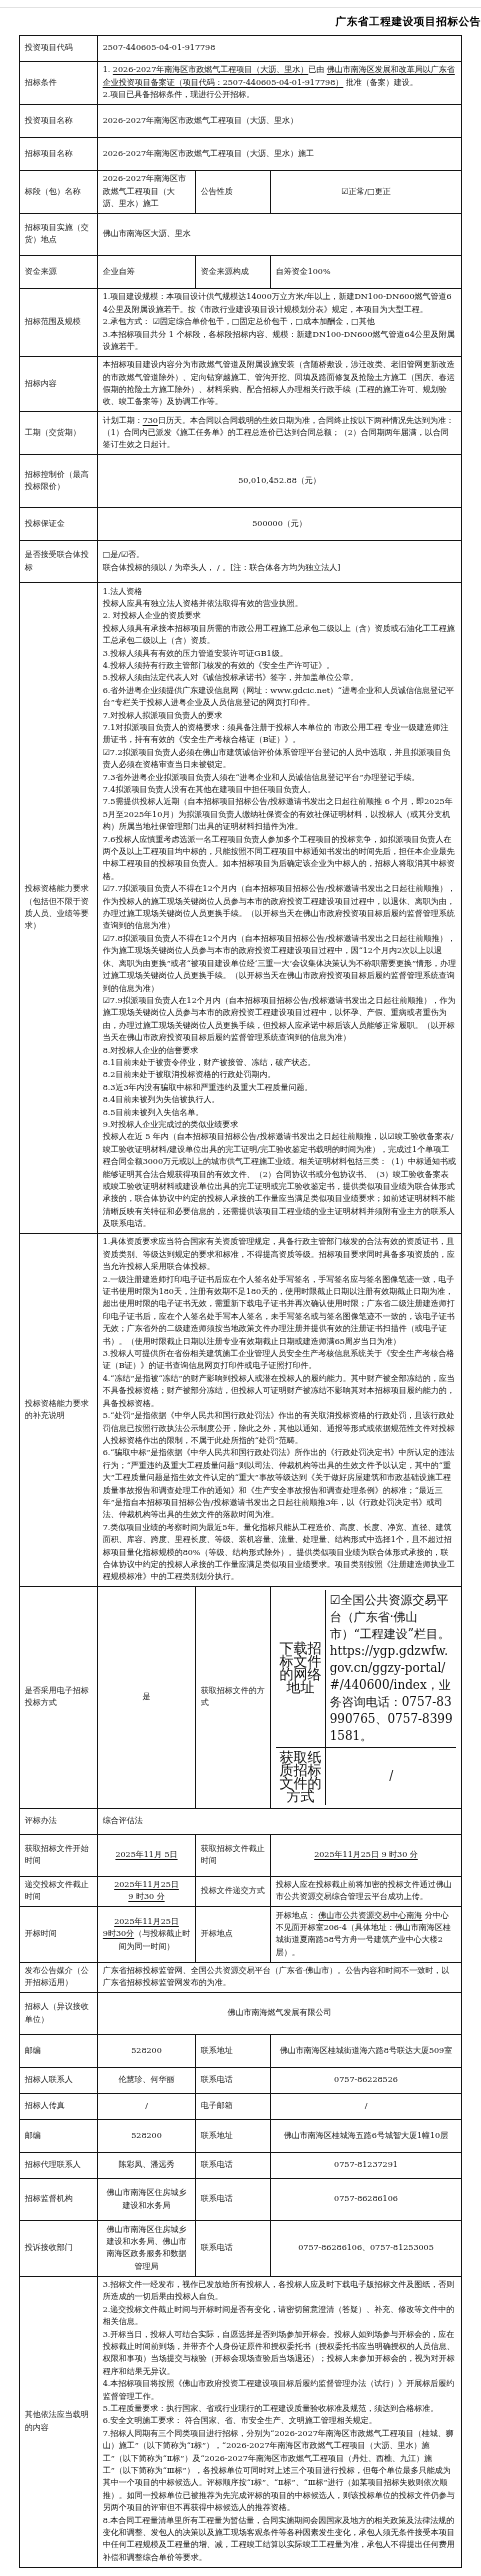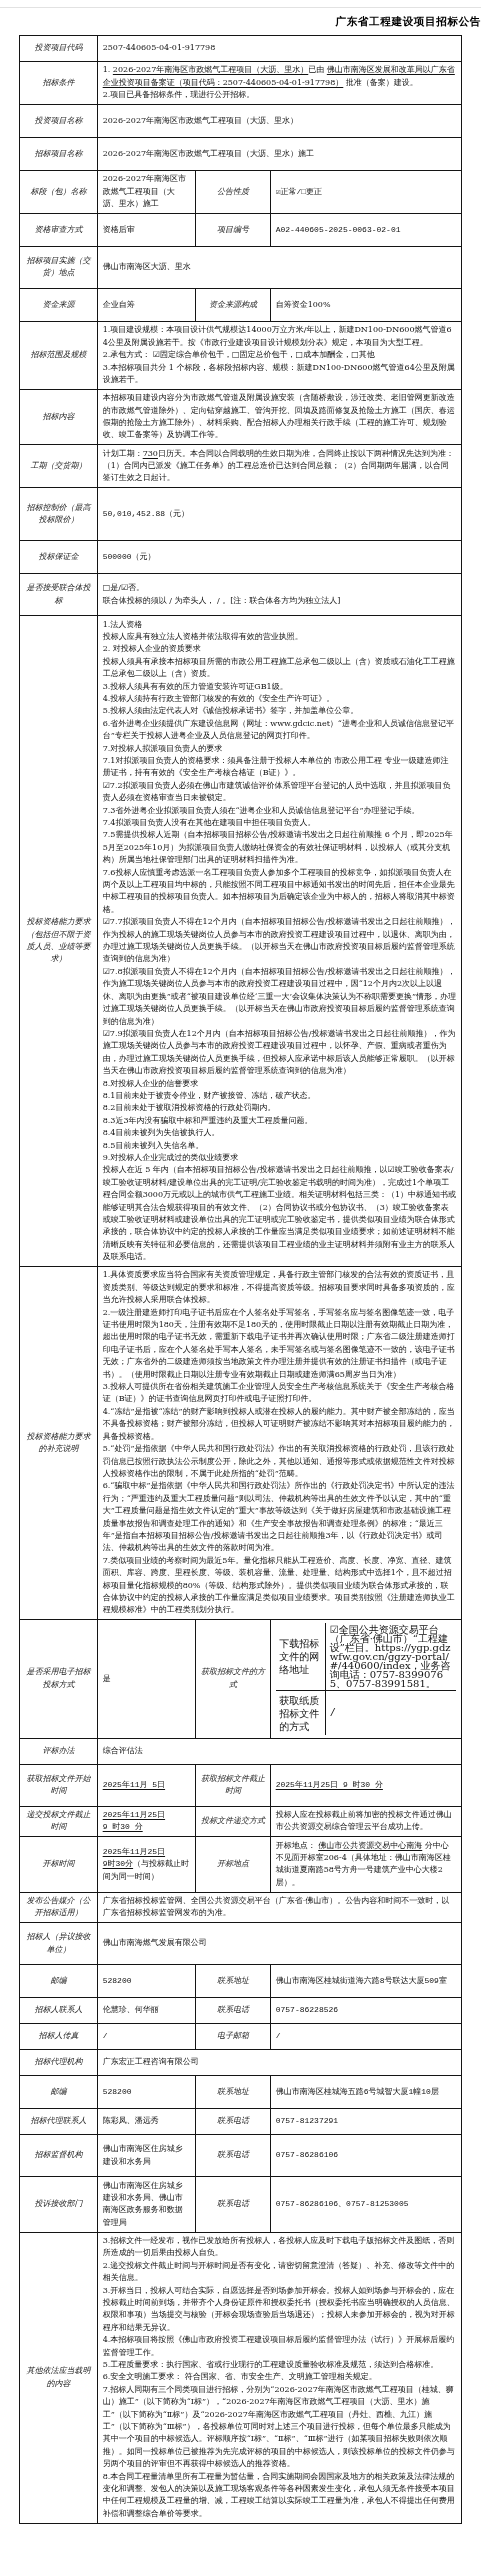--- a/index.html
+++ b/index.html
@@ -32,39 +32,38 @@
   table.doc td{
     border:0.9px solid #141414;
     padding:2.4px 4.7px;
     font-size:8px;
     line-height:12.4px;
     vertical-align:middle;
     word-break:break-all;
     overflow-wrap:break-word;
   }
   td.lab{
-    text-align:center;
+    text-align:left;
     font-size:8.6px;
     padding:2.4px 1.8px;
     line-height:14px;
     color:#222;
-    font-style:italic;
-  }
-  .c{font-family:Liberation Mono, monospace;}
+  }
+  .c{text-align:center;}
   .l{text-align:left;}
   .para{text-align:left;}
   .u{text-decoration:underline;text-underline-offset:1.8px;}
   .airy{line-height:22.4px;}
   .tight .para{line-height:12.4px;}
   
   td.nopad{padding:0;}
   table.inner{border-collapse:collapse;width:100%;height:100%;table-layout:fixed;}
-  table.inner td{border:none;padding:2.4px 3.5px;font-size:10px;line-height:9px;}
+  table.inner td{border:none;padding:2.4px 3.5px;font-size:12px;line-height:17px;}
   table.inner tr.first td{border-bottom:0.9px solid #141414;}
-  table.inner td.subl{border-right:0.9px solid #141414;text-align:left;font-size:10px;line-height:13px;}
+  table.inner td.subl{border-right:0.9px solid #141414;text-align:center;font-size:14px;line-height:13px;}
   tr.h44{height:26px;} tr.h56{height:33px;} tr.h72{height:42px;} tr.h90{height:53px;margin-left:36px;}
 </style>
 </head>
 <body>
 
 <div class="top-rule"></div>
 <div class="page-title">广东省工程建设项目招标公告</div>
 
 <table class="doc">
   <colgroup>
@@ -98,26 +97,20 @@
     <td colspan="3" class="l">2026-2027年南海区市政燃气工程项目（大沥、里水）施工</td>
   </tr>
 
   <tr>
     <td class="lab">标段（包）名称</td>
     <td class="l">2026-2027年南海区市政燃气工程项目（大沥、里水）施工</td>
     <td class="lab">公告性质</td>
     <td class="c">☑正常/□更正</td>
   </tr>
 
-  <tr class="h56">
-    <td class="lab">资格审查方式</td>
-    <td class="c">资格后审</td>
-    <td class="lab">项目编号</td>
-    <td class="c">A02-440605-2025-0063-02-01</td>
-  </tr>
 
   <tr class="h72">
     <td class="lab">招标项目实施（交货）地点</td>
     <td colspan="3" class="l">佛山市南海区大沥、里水</td>
   </tr>
 
   <tr class="h56">
     <td class="lab">资金来源</td>
     <td class="l">企业自筹</td>
     <td class="lab">资金来源构成</td>
@@ -290,24 +283,20 @@
     <td class="c">0757-86228526</td>
   </tr>
 
   <tr class="h44">
     <td class="lab">招标人传真</td>
     <td class="c">/</td>
     <td class="lab">电子邮箱</td>
     <td class="c">/</td>
   </tr>
 
-  <tr class="h44">
-    <td class="lab">招标代理机构</td>
-    <td colspan="3" class="c">广东宏正工程咨询有限公司</td>
-  </tr>
 
   <tr class="h56">
     <td class="lab">邮编</td>
     <td class="c">528200</td>
     <td class="lab">联系地址</td>
     <td class="c">佛山市南海区桂城海五路6号城智大厦1幢10层</td>
   </tr>
 
   <tr class="h44">
     <td class="lab">招标代理联系人</td>

